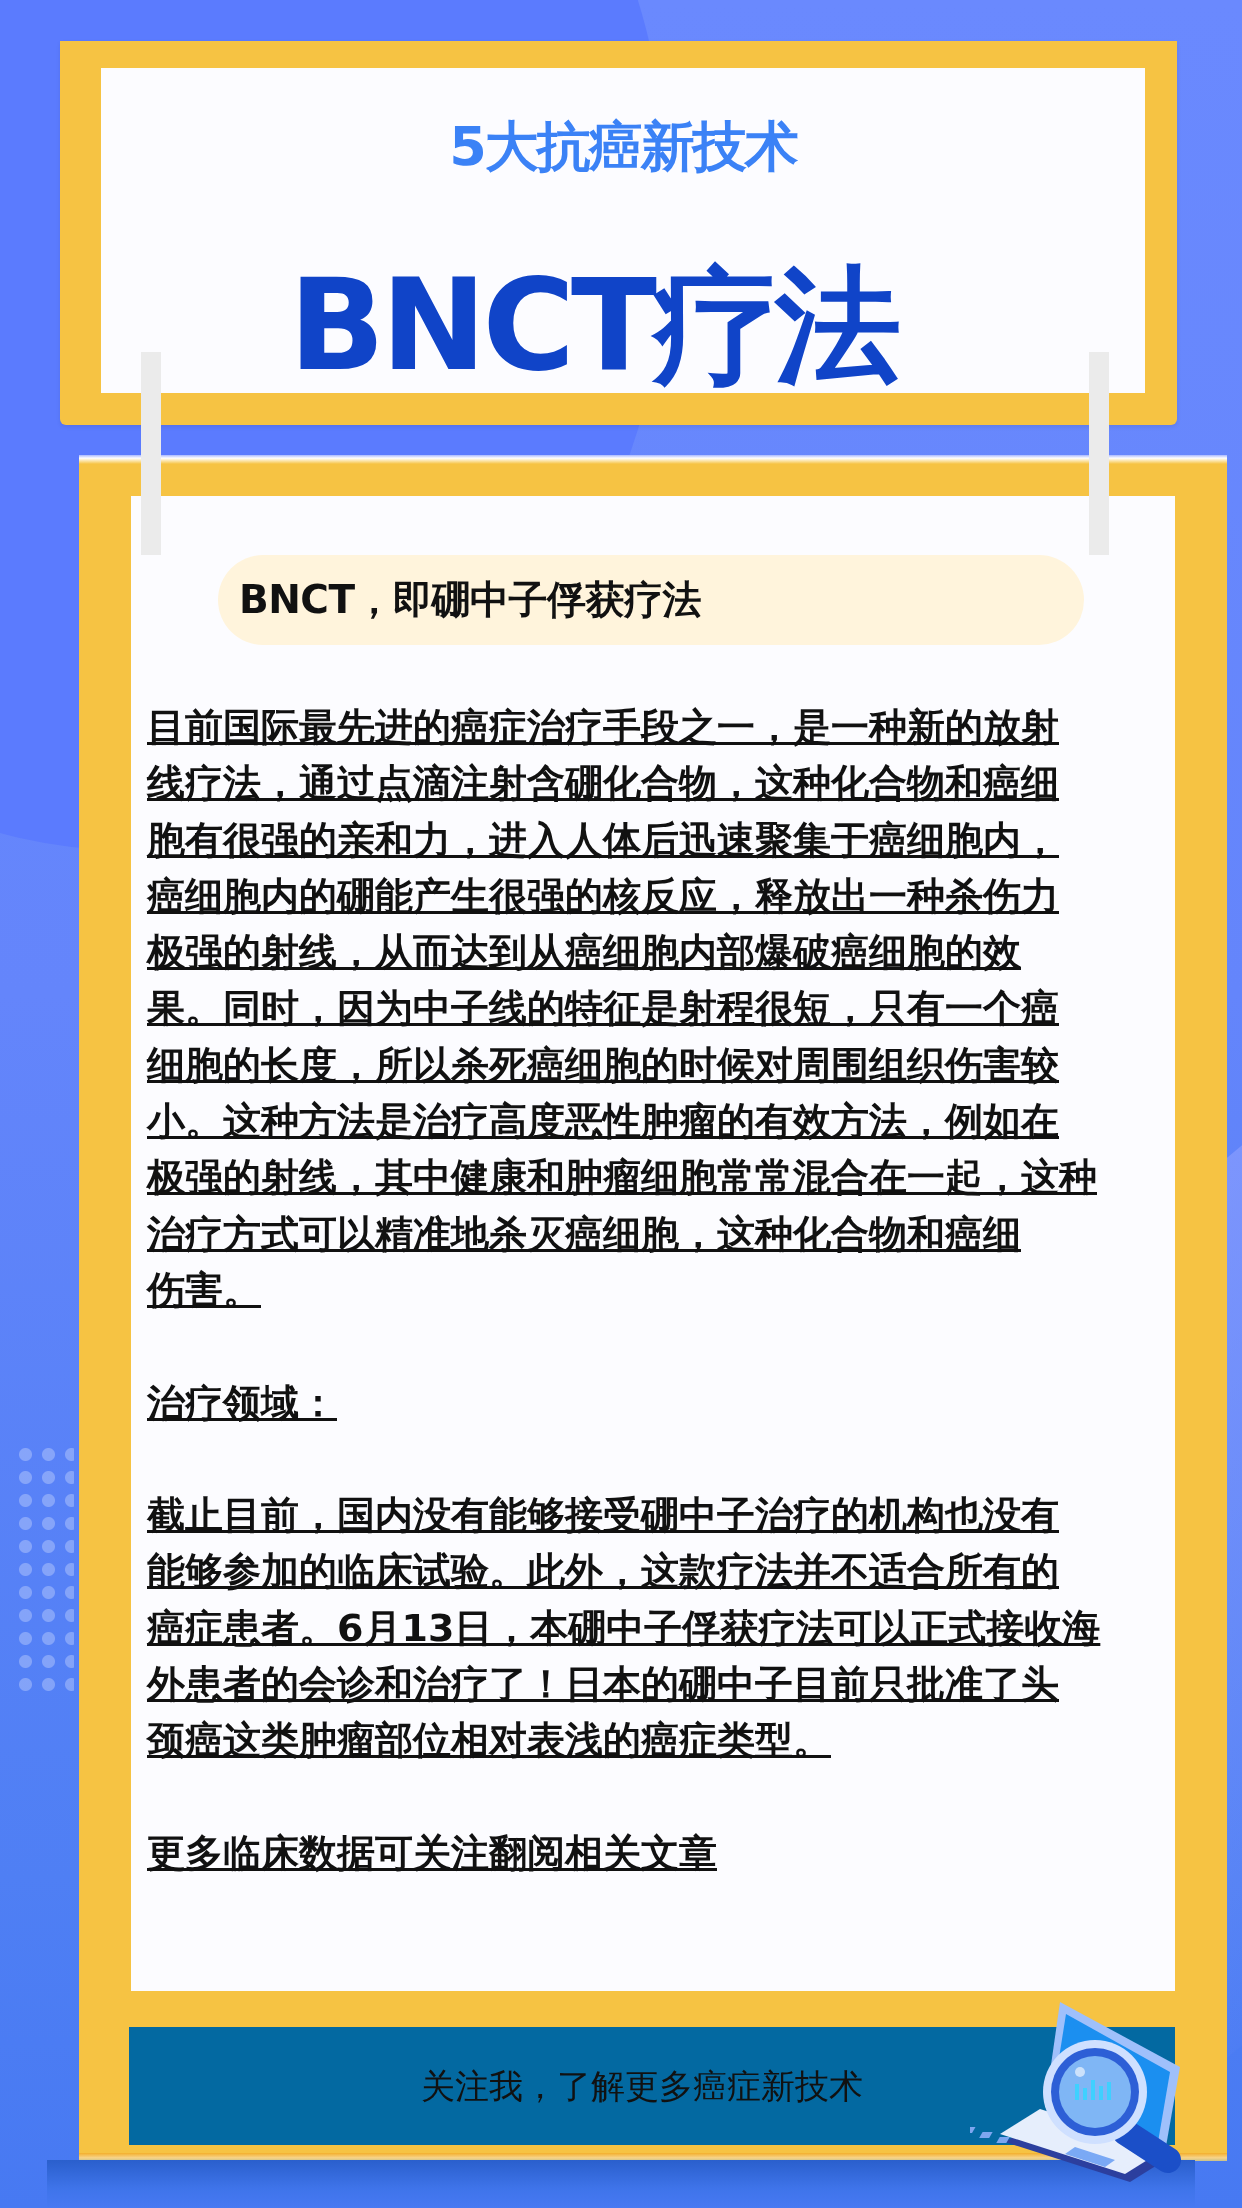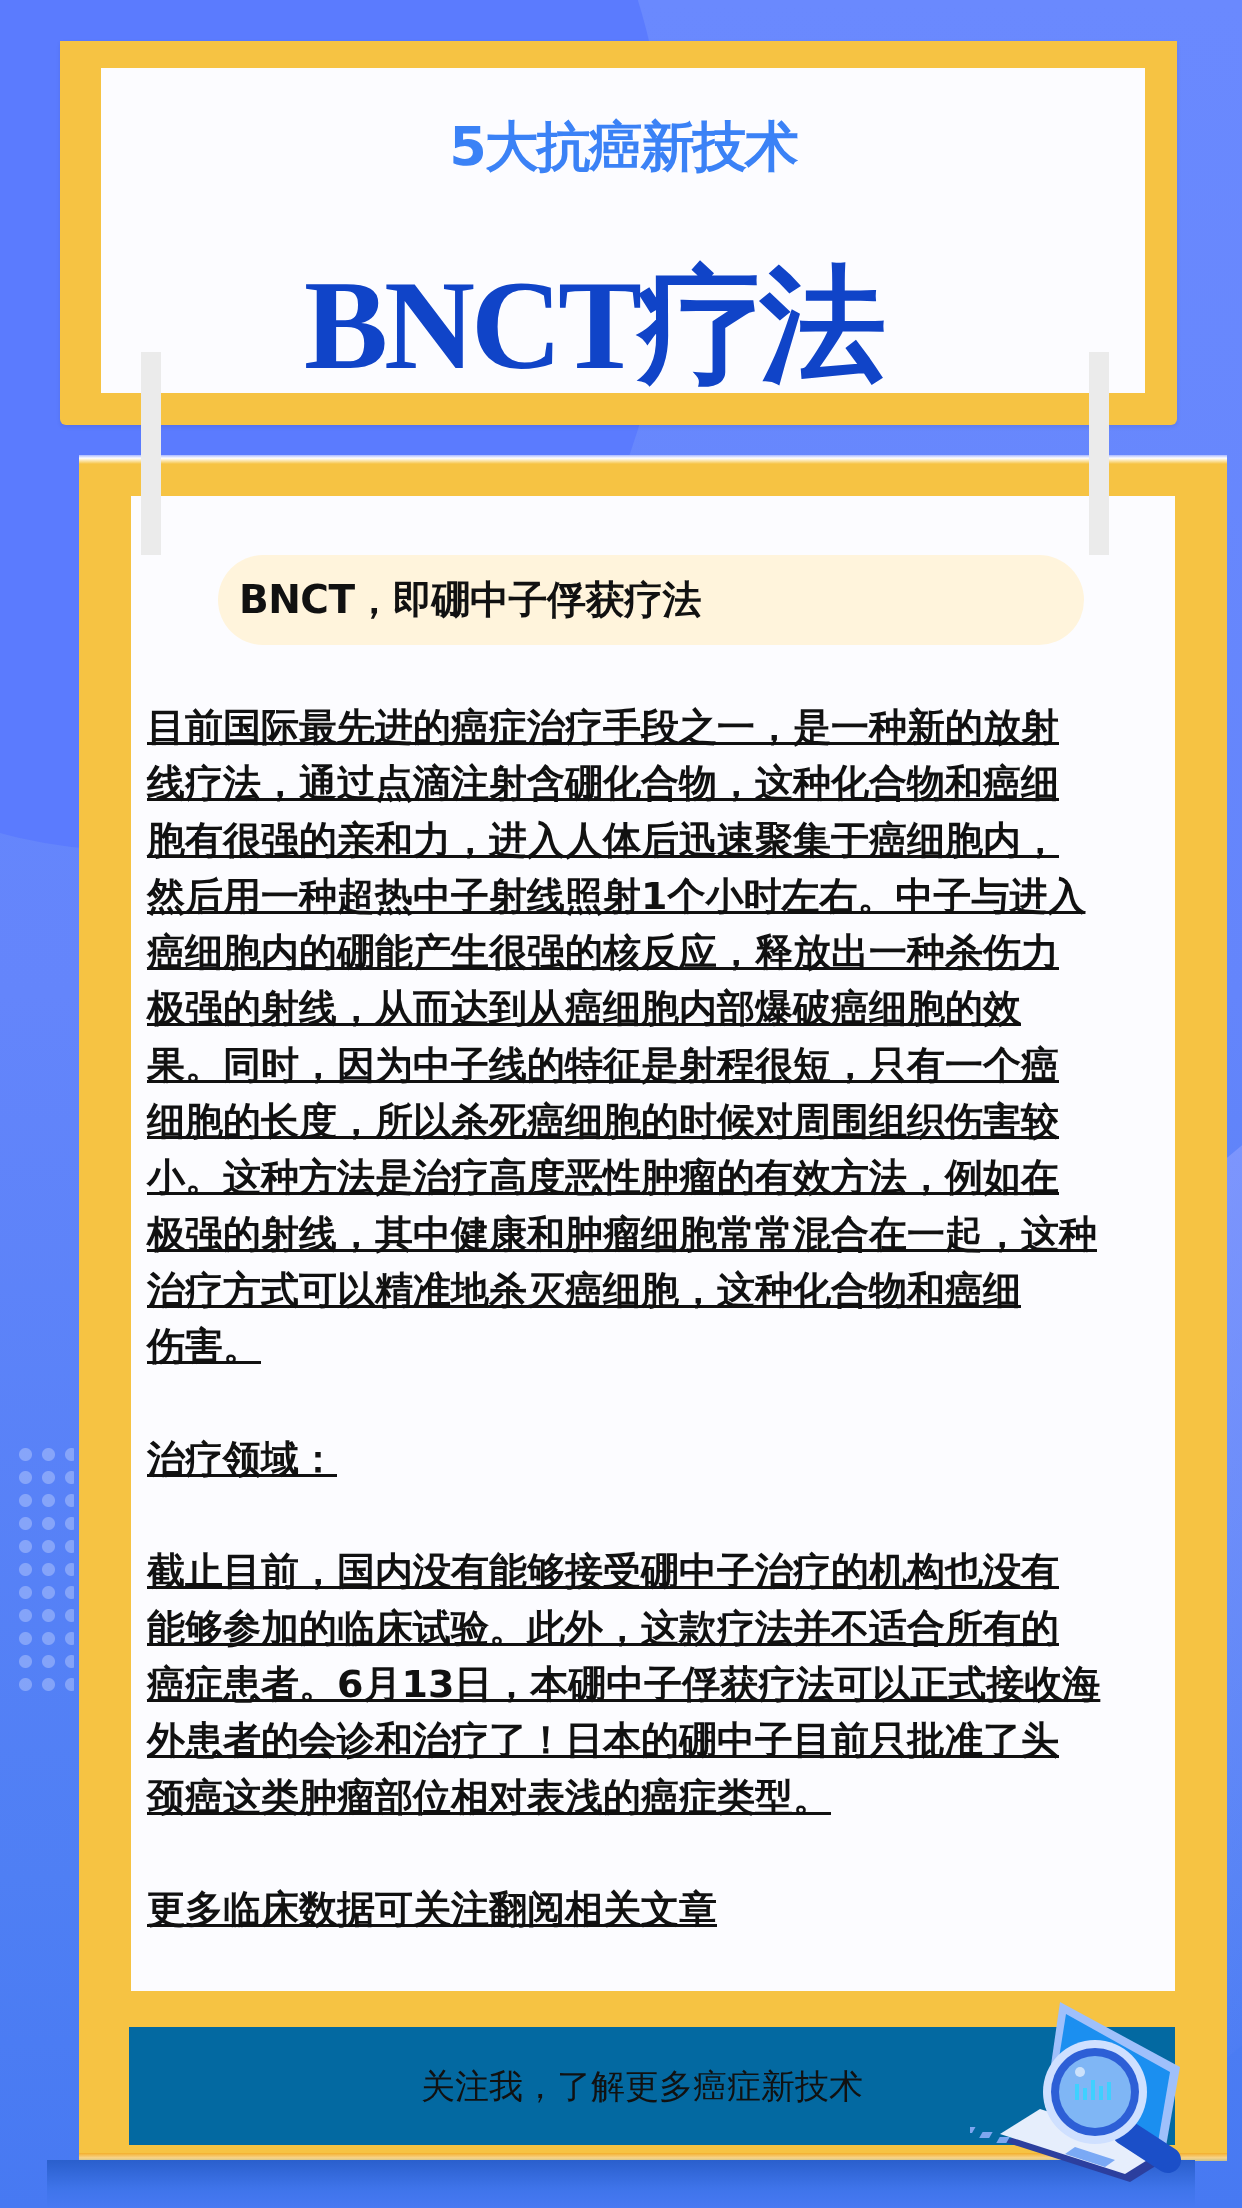--- a/index.html
+++ b/index.html
@@ -13,21 +13,21 @@
     transform:skewY(-40deg);}
   .bg-dots{position:absolute;left:14px;top:1443px;width:60px;height:250px;
     background-image:radial-gradient(circle,rgba(255,255,255,.28) 6px,transparent 7px);
     background-size:23px 23px;}
   .card1{position:absolute;left:60px;top:41px;width:1117px;height:384px;background:#f6c343;
     border-radius:0 0 6px 6px;box-shadow:0 2px 4px rgba(0,0,0,.08);}
   .card1-inner{position:absolute;left:41px;top:27px;right:32px;bottom:32px;background:#fcfcff;}
   .title1{position:absolute;left:0;right:0;top:52px;text-align:center;font-size:54px;font-weight:bold;
     color:#3b82f6;letter-spacing:-2px;line-height:1;}
   .title2{position:absolute;left:0;right:0;top:195px;text-align:center;font-size:126px;font-weight:bold;
-    color:#1044c8;letter-spacing:-4px;line-height:1;padding-right:60px;box-sizing:border-box;font-family:Liberation Serif, serif;}
+    color:#1044c8;letter-spacing:-4px;line-height:1;padding-right:60px;box-sizing:border-box;}
   .card2{position:absolute;left:47px;top:455px;width:1148px;height:1706px;background:#f6c343;margin-left:32px;}
   .card2-topline{position:absolute;left:0;right:0;top:0;height:9px;
     background:linear-gradient(180deg,#a8b8ff 0%,#fff 35%,#fbe09a 70%,#f6c343 100%);}
   .card2-bottomline{position:absolute;left:0;right:0;bottom:0;height:8px;
     background:linear-gradient(180deg,#f3ae2c,#f7d48a 60%,#c8c08a);}
   .content{position:absolute;left:52px;top:41px;width:1044px;height:1495px;background:#fcfcff;}
   .pill{position:absolute;left:87px;top:59px;width:866px;height:90px;border-radius:45px;background:#fff4dc;}
   .pill-text{position:absolute;left:21px;top:0;line-height:90px;font-size:39px;font-weight:bold;color:#111;
     letter-spacing:-0.5px;}
   .body-text{position:absolute;left:16px;top:203px;width:1020px;font-size:38px;line-height:56.3px;
@@ -58,21 +58,20 @@
 <div class="card2">
   <div class="card2-topline"></div>
   <div class="content">
     <div class="pill">
       <div class="pill-text">BNCT，即硼中子俘获疗法</div>
     </div>
     <div class="body-text">
       <div class="line">目前国际最先进的癌症治疗手段之一，是一种新的放射</div>
       <div class="line">线疗法，通过点滴注射含硼化合物，这种化合物和癌细</div>
       <div class="line">胞有很强的亲和力，进入人体后迅速聚集于癌细胞内，</div>
-      <div class="line">然后用一种超热中子射线照射1个小时左右。中子与进入</div>
       <div class="line">癌细胞内的硼能产生很强的核反应，释放出一种杀伤力</div>
       <div class="line">极强的射线，从而达到从癌细胞内部爆破癌细胞的效</div>
       <div class="line">果。同时，因为中子线的特征是射程很短，只有一个癌</div>
       <div class="line">细胞的长度，所以杀死癌细胞的时候对周围组织伤害较</div>
       <div class="line">小。这种方法是治疗高度恶性肿瘤的有效方法，例如在</div>
       <div class="line">极强的射线，其中健康和肿瘤细胞常常混合在一起，这种</div>
       <div class="line">治疗方式可以精准地杀灭癌细胞，这种化合物和癌细</div>
       <div class="line">伤害。</div>
       <div class="line"></div>
       <div class="line">治疗领域：</div>

